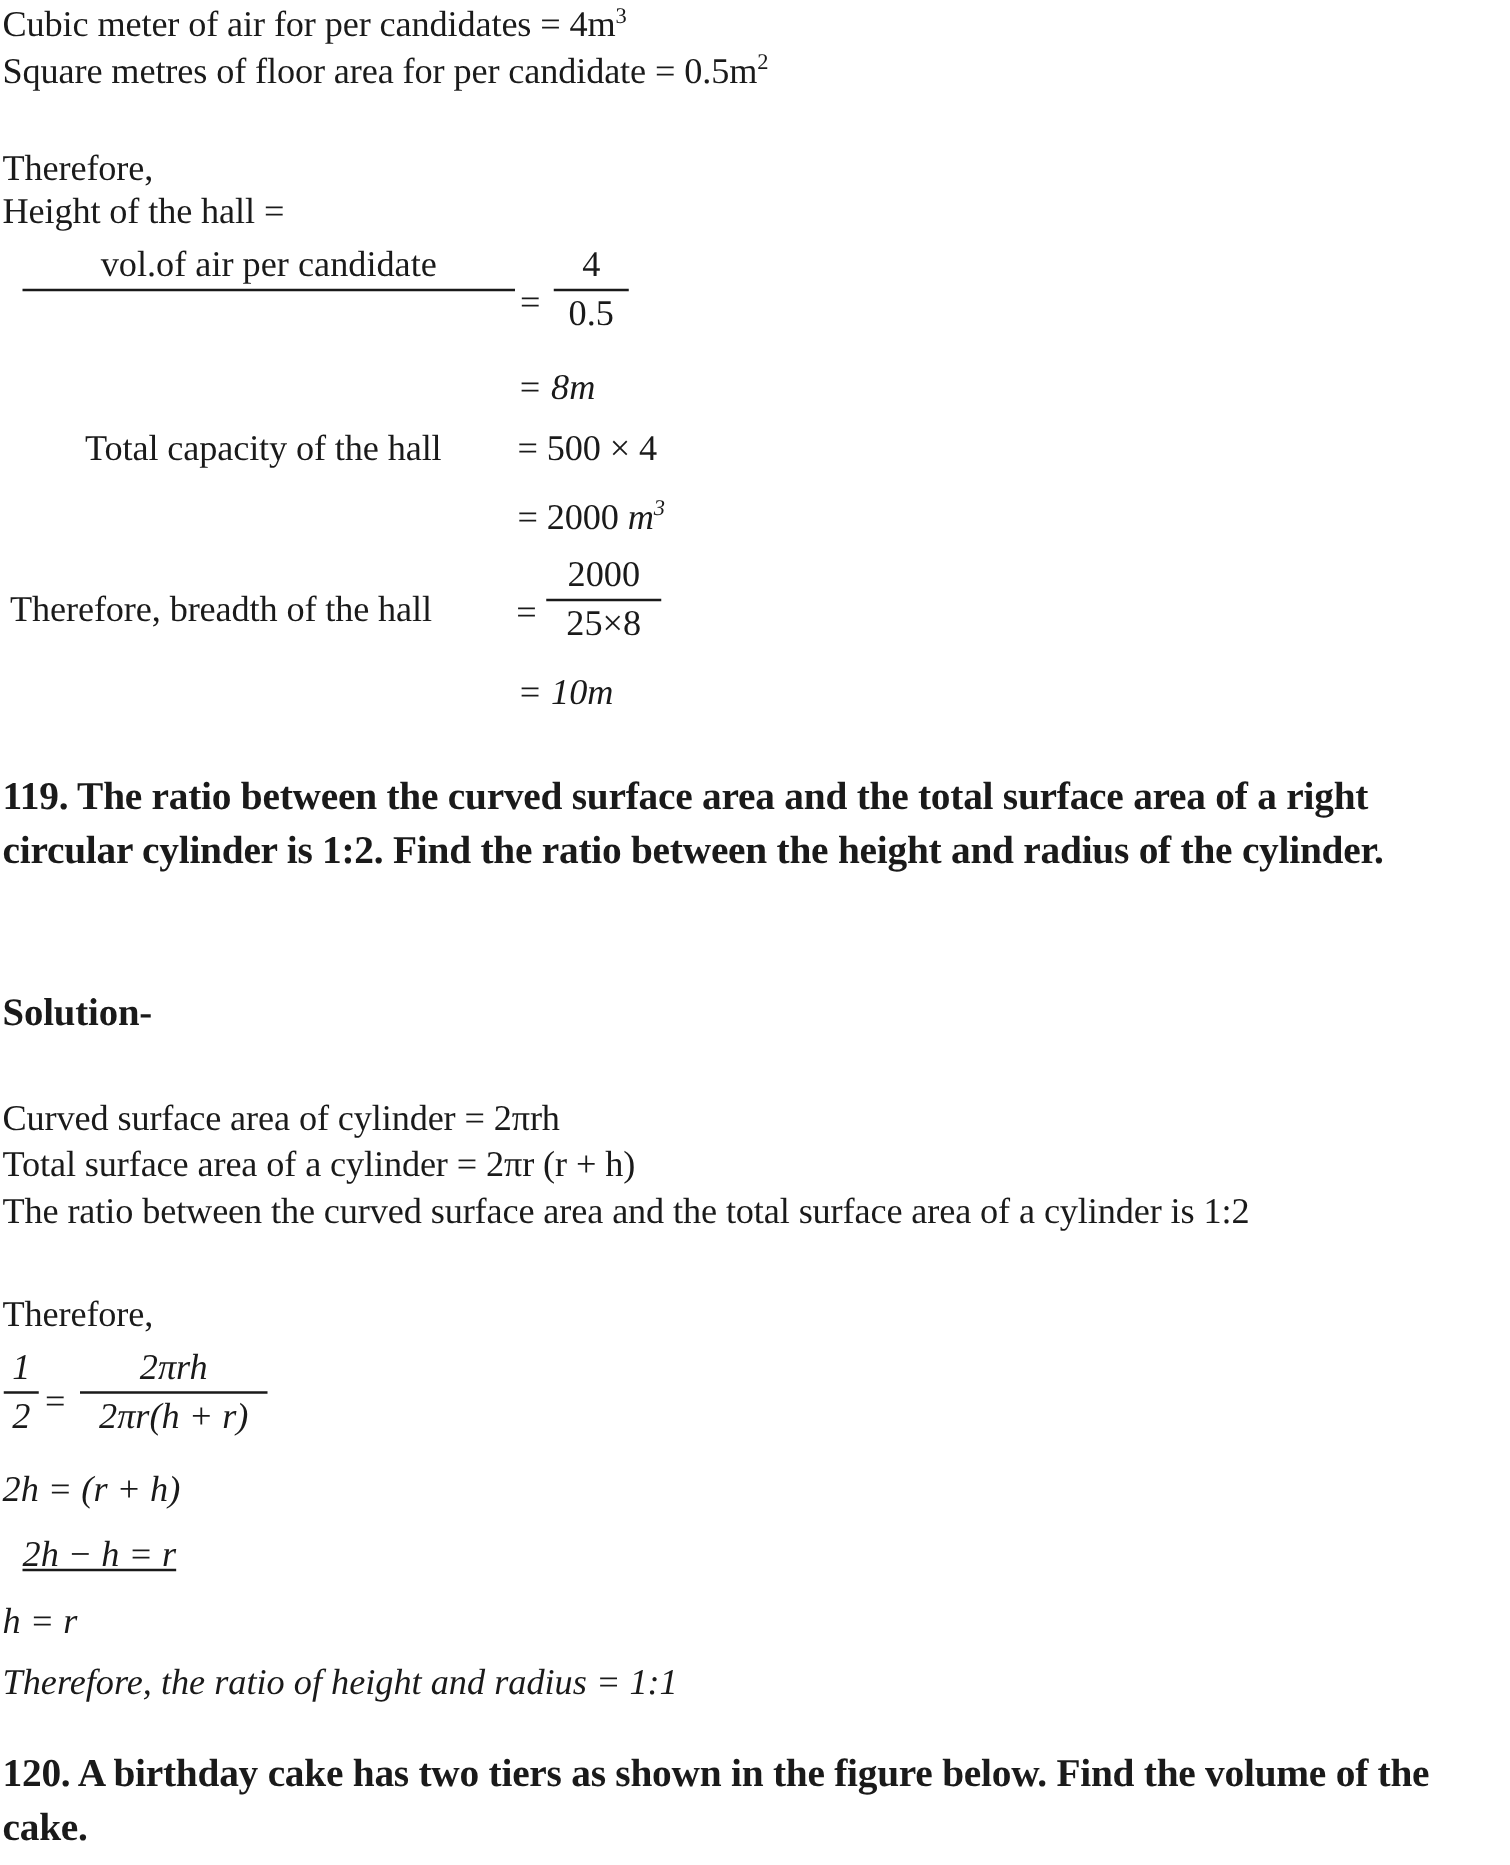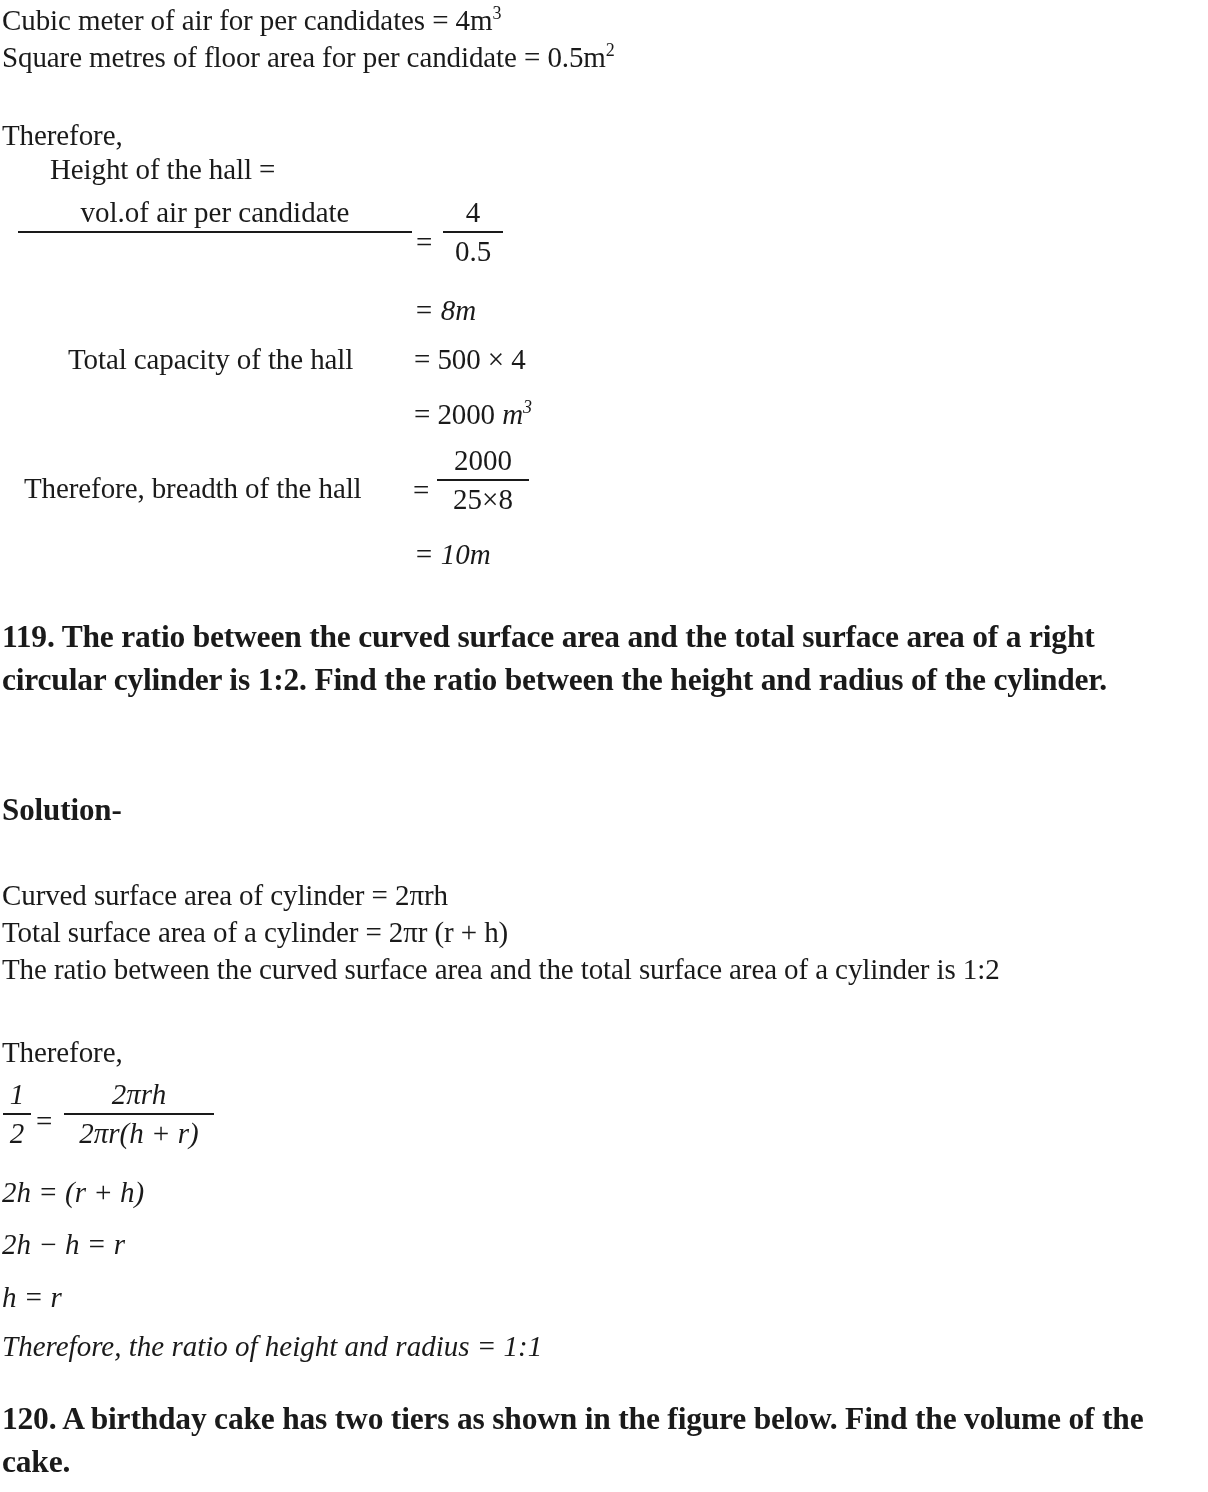--- a/index.html
+++ b/index.html
@@ -91,21 +91,21 @@
   <div class="line" style="left:2px; top:6px;">
     <span>Cubic meter of air for per candidates = 4m</span><span class="sup">3</span>
   </div>
 
   <div class="line" style="left:2px; top:43px;">
     <span>Square metres of floor area for per candidate = 0.5m</span><span class="sup">2</span>
   </div>
 
   <div class="line" style="left:2px; top:121px;">Therefore,</div>
 
-  <div class="line" style="left:2px; top:155px;margin-left:48px;">Height of the hall =</div>
+  <div class="line" style="left:2px; top:155px;">Height of the hall =</div>
 
   <div class="frac" style="left:18px; top:196px; width:394px;">
     <span class="num">vol.of air per candidate</span>
     <span class="bar"></span>
   </div>
 
   <div class="eqmark" style="left:416px; top:226px;">=</div>
 
   <div class="frac" style="left:443px; top:196px; width:60px;">
     <span class="num">4</span>
@@ -119,21 +119,21 @@
 
   <div class="line" style="left:68px; top:345px;text-align:center;">
     <span>Total capacity of the hall</span>
   </div>
   <div class="line" style="left:414px; top:345px;">=  500  ×  4</div>
 
   <div class="line" style="left:414px; top:400px;">
     <span>=  2000 </span><span style="font-style:italic;">m</span><span class="sup" style="font-style:italic;">3</span>
   </div>
 
-  <div class="line" style="left:8px; top:474px;margin-left:16px;">Therefore, breadth of the hall</div>
+  <div class="line" style="left:8px; top:474px;">Therefore, breadth of the hall</div>
 
   <div class="eqmark" style="left:413px; top:474px;">=</div>
 
   <div class="frac" style="left:437px; top:444px; width:92px;">
     <span class="num">2000</span>
     <span class="bar"></span>
     <span class="den">25×8</span>
   </div>
 
   <div class="mathline" style="left:414px; top:538px;">= 10m</div>
@@ -156,19 +156,19 @@
 
   <div class="eqmark" style="left:36px; top:1105px;">=</div>
 
   <div class="frac italic" style="left:64px; top:1078px; width:150px;">
     <span class="num">2πrh</span>
     <span class="bar"></span>
     <span class="den">2πr(h + r)</span>
   </div>
 
   <div class="mathline" style="left:2px; top:1176px;">2h = (r + h)</div>
-  <div class="mathline" style="left:2px; top:1228px;">2h − h = r</div>
+  <div class="mathline" style="left:18px; top:1228px;text-decoration:underline;">2h − h = r</div>
   <div class="mathline" style="left:2px; top:1281px;">h = r</div>
   <div class="mathline" style="left:2px; top:1330px;">Therefore, the ratio of  height  and  radius  =  1:1</div>
 
   <div class="q-heading" style="left:2px; top:1397px; width:1204px;">120. A birthday cake has two tiers as shown in the figure below. Find the volume of the cake.</div>
 
 </div>
 
 </body></html>

